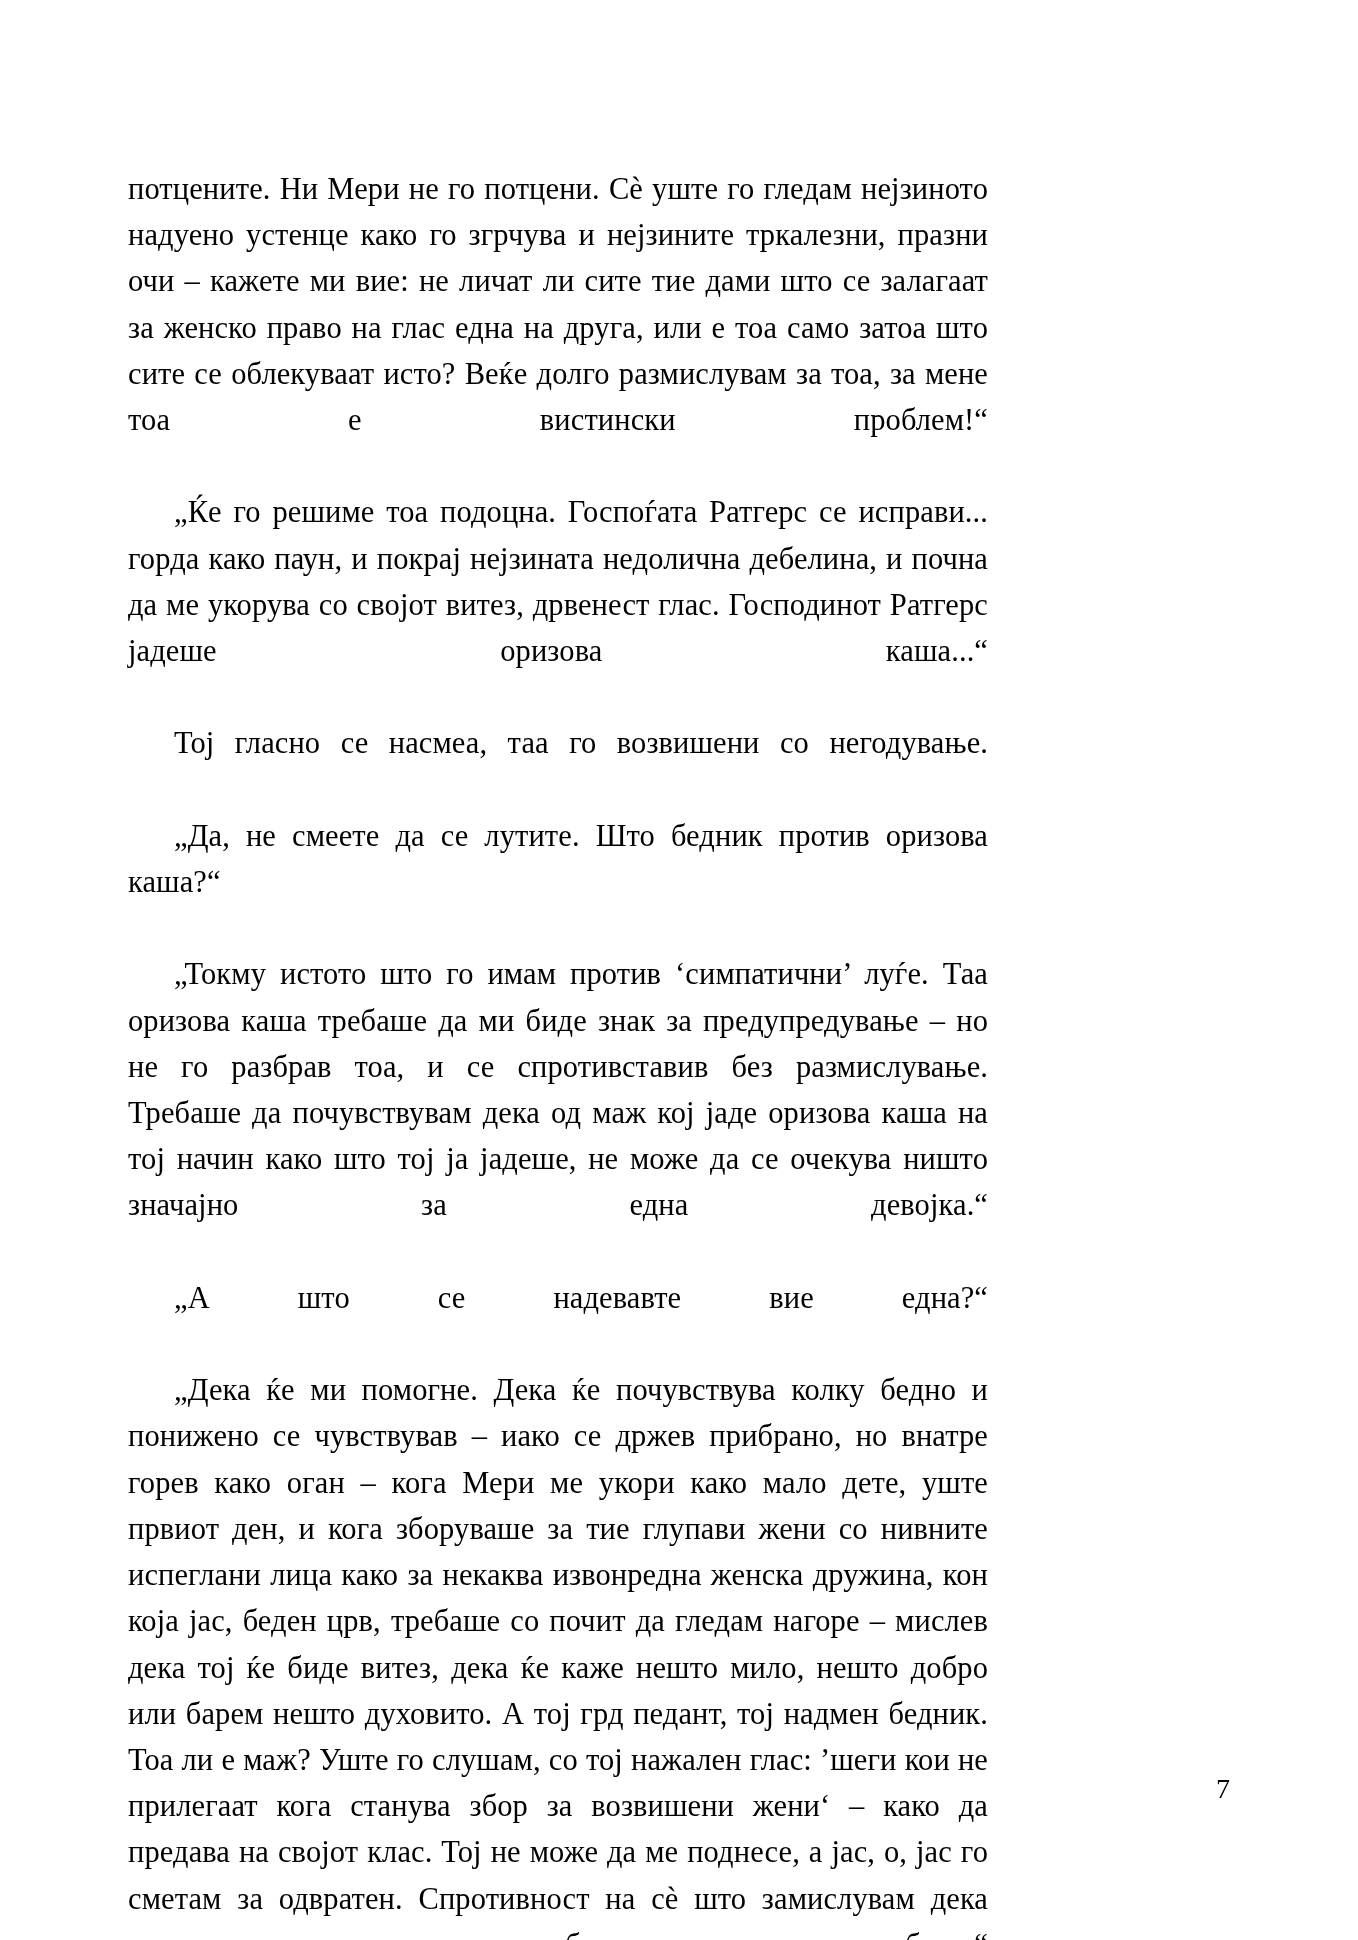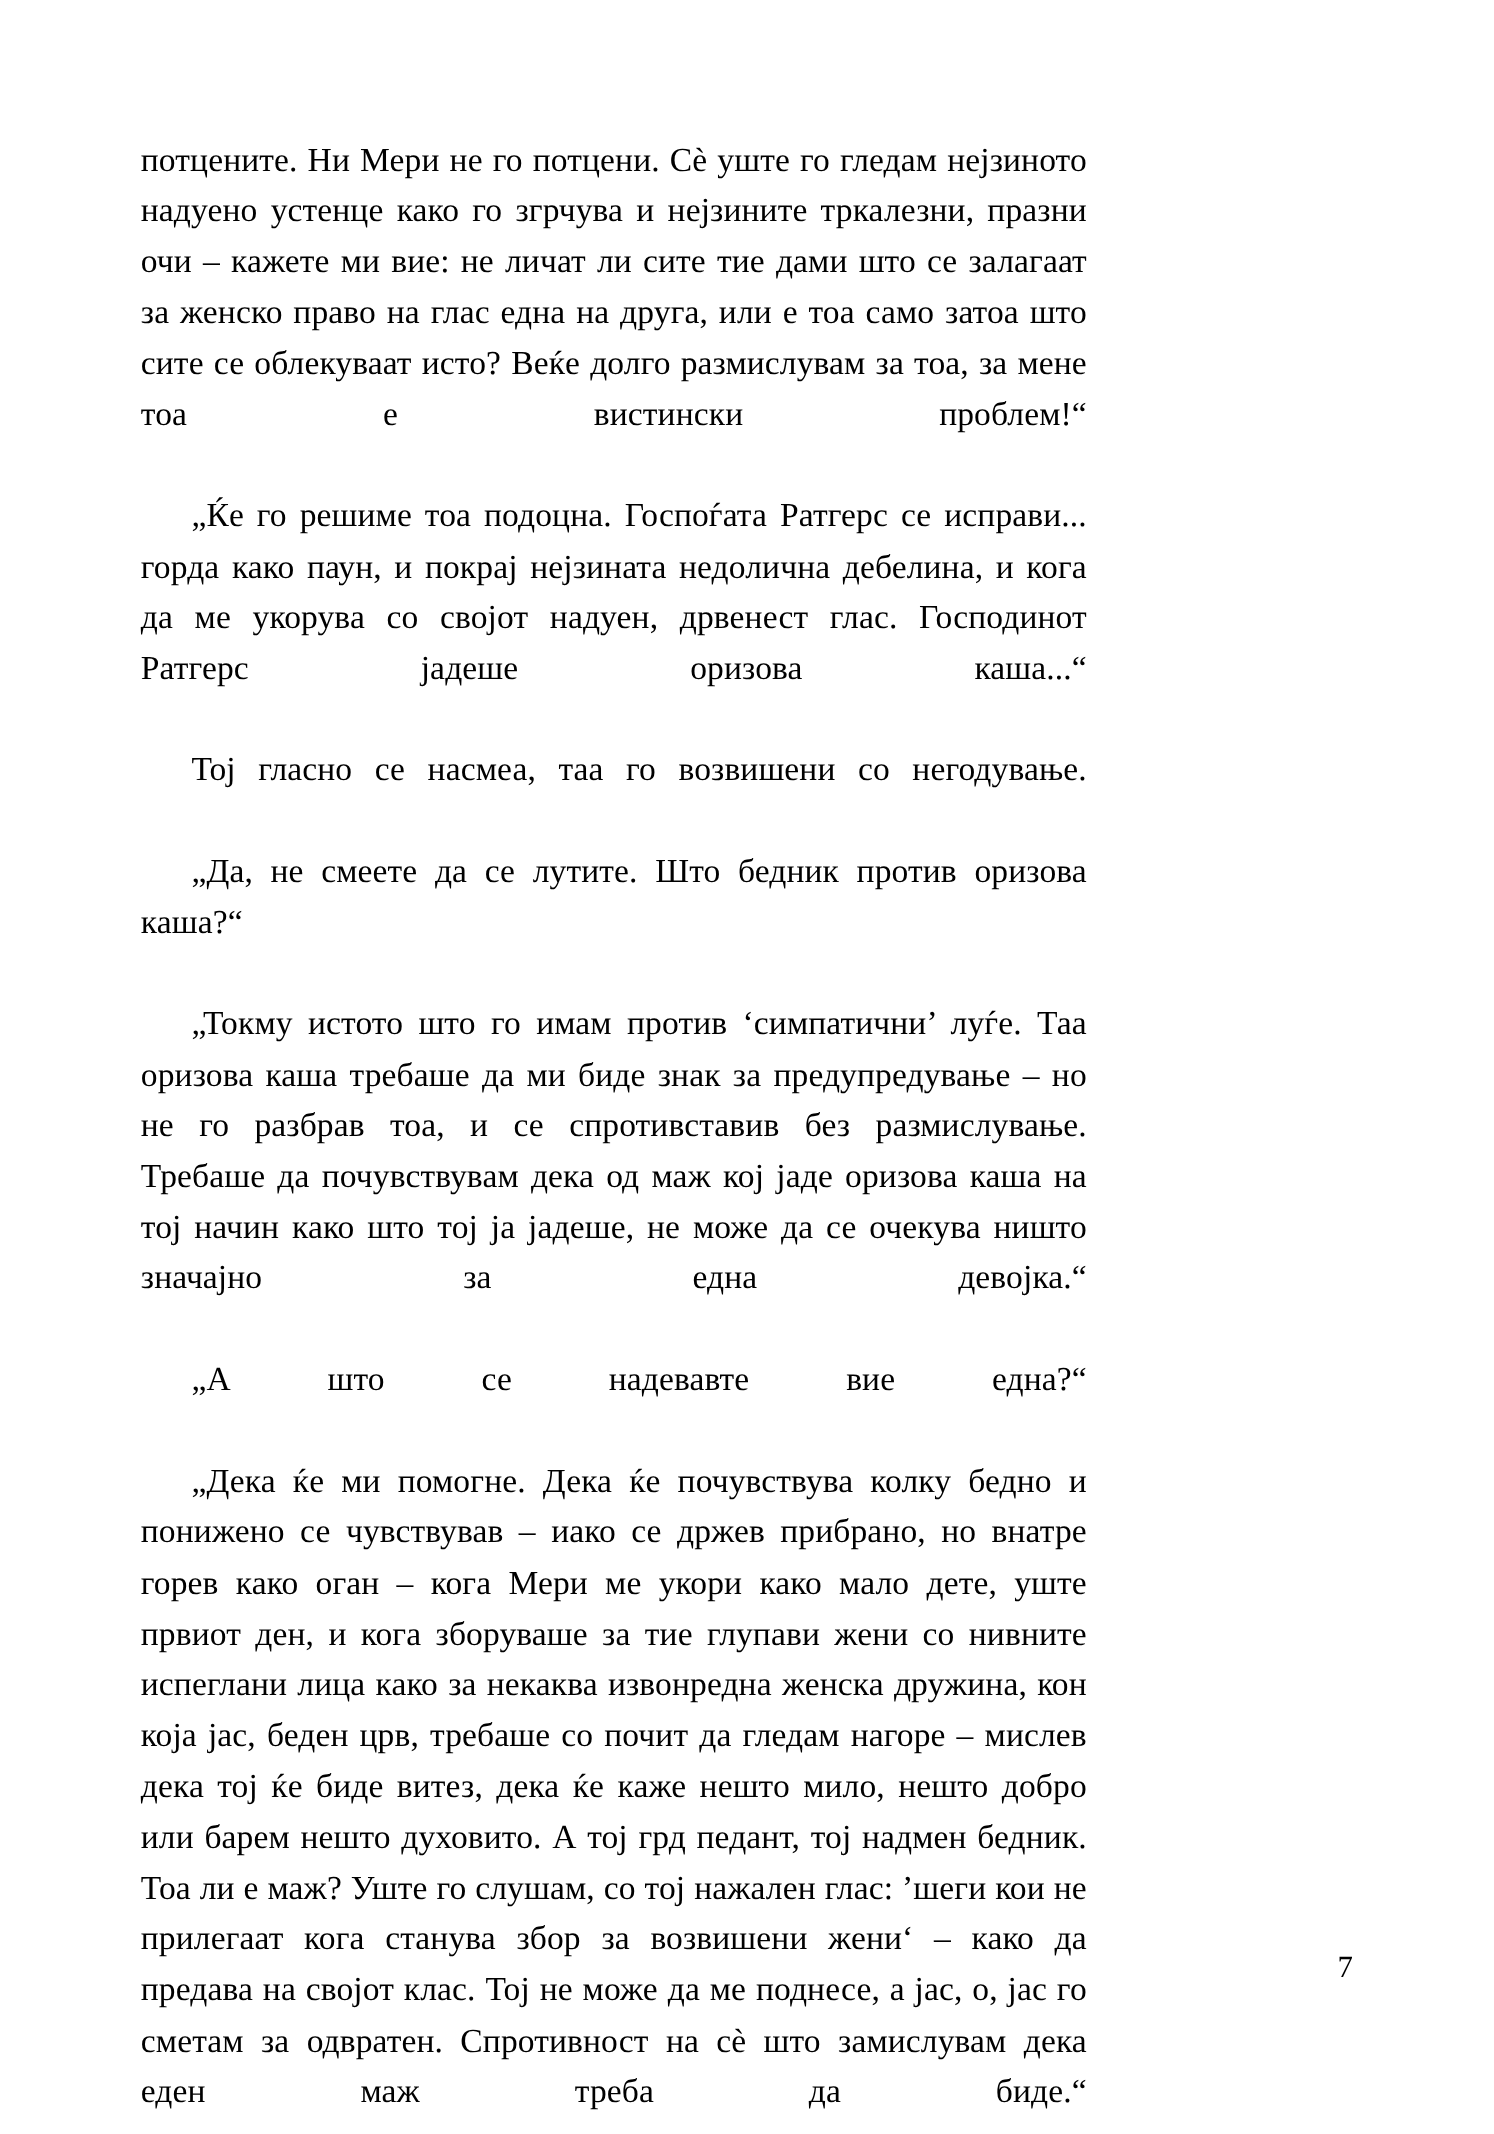--- a/index.html
+++ b/index.html
@@ -31,20 +31,21 @@
     line-height: 46.2px;
     text-align: justify;
     text-justify: inter-word;
     text-indent: 46px;
     hyphens: manual;
     letter-spacing: 0.1px;
     word-spacing: 0.4px;
   }
   .para.no-indent {
     text-indent: 0;
+    margin-top: 44px;
   }
   
   .para::after {
     content: "";
     display: inline-block;
     width: 100%;
   }
   .page-number {
     position: absolute;
     right: 128px;
@@ -54,21 +55,21 @@
     text-align: right;
   }
 </style>
 </head>
 <body>
 
 <div class="page">
 
   <div class="text-block">
     <p class="para no-indent">потцените. Ни Мери не го потцени. Сѐ уште го гледам нејзиното надуено устенце како го згрчува и нејзините тркалезни, празни очи – кажете ми вие: не личат ли сите тие дами што се залагаат за женско право на глас една на друга, или е тоа само затоа што сите се облекуваат исто? Веќе долго размислувам за тоа, за мене тоа е вистински проблем!“</p>
-    <p class="para">„Ќе го решиме тоа подоцна. Госпоѓата Ратгерс се исправи... горда како паун, и покрај нејзината недолична дебелина, и кога да ме укорува со својот надуен, дрвенест глас. Господинот Ратгерс јадеше оризова каша...“</p>
+    <p class="para">„Ќе го решиме тоа подоцна. Госпоѓата Ратгерс се исправи... горда како паун, и покрај нејзината недолична дебелина, и почна да ме укорува со својот витез, дрвенест глас. Господинот Ратгерс јадеше оризова каша...“</p>
     <p class="para">Тој гласно се насмеа, таа го возвишени со негодување.</p>
     <p class="para">„Да, не смеете да се лутите. Што бедник против оризова каша?“</p>
     <p class="para">„Токму истото што го имам против ‘симпатични’ луѓе. Таа оризова каша требаше да ми биде знак за предупредување – но не го разбрав тоа, и се спротивставив без размислување. Требаше да почувствувам дека од маж кој јаде оризова каша на тој начин како што тој ја јадеше, не може да се очекува ништо значајно за една девојка.“</p>
     <p class="para">„А што се надевавте вие една?“</p>
     <p class="para">„Дека ќе ми помогне. Дека ќе почувствува колку бедно и понижено се чувствував – иако се држев прибрано, но внатре горев како оган – кога Мери ме укори како мало дете, уште првиот ден, и кога зборуваше за тие глупави жени со нивните испеглани лица како за некаква извонредна женска дружина, кон која јас, беден црв, требаше со почит да гледам нагоре – мислев дека тој ќе биде витез, дека ќе каже нешто мило, нешто добро или барем нешто духовито. А тој грд педант, тој надмен бедник. Тоа ли е маж? Уште го слушам, со тој нажален глас: ’шеги кои не прилегаат кога станува збор за возвишени жени‘ – како да предава на својот клас. Тој не може да ме поднесе, а јас, о, јас го сметам за одвратен. Спротивност на сѐ што замислувам дека еден маж треба да биде.“</p>
 
   </div>
 
   <div class="page-number">7</div>
 

